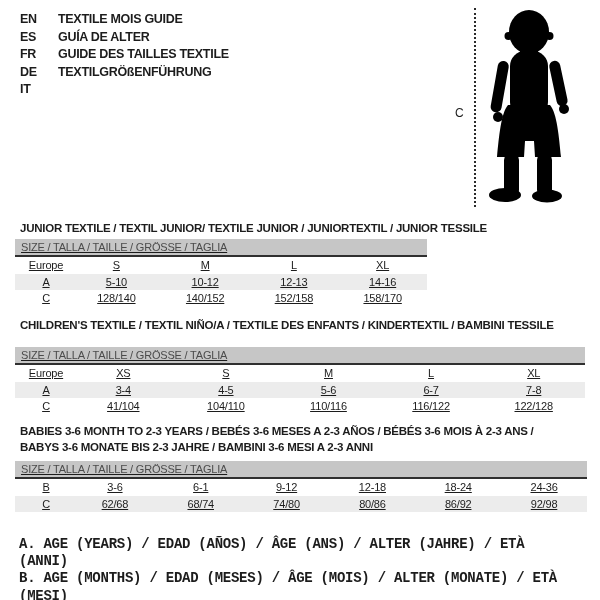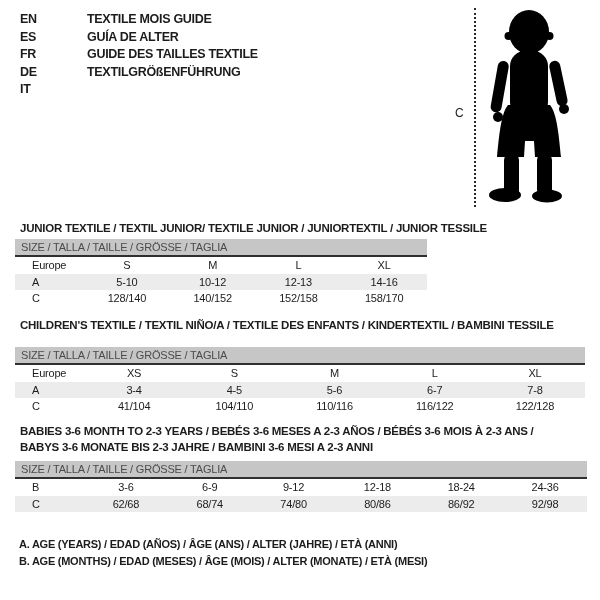--- a/index.html
+++ b/index.html
@@ -5,52 +5,52 @@
   html,body{margin:0;padding:0;}
   body{
     width:600px;height:600px;position:relative;background:#ffffff;
     font-family:"Liberation Sans", sans-serif;color:#1c1c1c;
     -webkit-font-smoothing:antialiased;overflow:hidden;
   }
   .abs{position:absolute;}
 
   
   .lang-block{left:20px;top:11px;}
-  .lang-row{display:flex;font-weight:bold;font-size:12.5px;line-height:17.5px;letter-spacing:-0.3px;gap:29px;}
+  .lang-row{display:flex;font-weight:bold;font-size:12.5px;line-height:17.5px;letter-spacing:-0.3px;}
   .lang-code{width:38px;}
 
   
   .measure-line{left:474px;top:8px;height:199px;width:0;border-left:2px dotted #2a2a2a;}
   .measure-label{left:455px;top:106px;font-size:12px;letter-spacing:-0.2px;}
   .figure-svg{left:484px;top:5px;}
 
   
   .section-title{font-weight:bold;font-size:11.5px;line-height:16px;letter-spacing:-0.25px;}
   .title-1{left:20px;top:220px;width:560px;}
   .title-2{left:20px;top:317px;width:570px;}
   .title-3{left:20px;top:423px;width:570px;}
 
   
-  .size-table{background:#fff;}
+  .size-table{background:#fff;text-decoration:underline;}
   .table-1{left:15px;top:239px;width:412px;}
   .table-2{left:15px;top:347px;width:570px;}
   .table-3{left:15px;top:461px;width:572px;}
   .size-bar{
     height:16px;line-height:16px;background:var(--bar-bg,#c6c6c6);
     color:var(--bar-text,#4b4b4b);font-size:11px;padding-left:6px;
     letter-spacing:-0.2px;border-bottom:2px solid var(--rule,#2f2f2f);
   }
   .trow{display:flex;height:16.5px;align-items:center;font-size:11px;letter-spacing:-0.2px;}
   .trow.shaded{background:var(--row-alt,#ececec);}
-  .tlabel{width:57px;padding-left:5px;box-sizing:border-box;text-align:left;margin-left:12px;}
+  .tlabel{width:57px;padding-left:5px;box-sizing:border-box;text-align:center;}
   .tcell{flex:1;text-align:center;}
 
   
   .footer-notes{left:19px;top:536px;width:560px;}
-  .footer-note{font-weight:bold;font-size:11px;line-height:17.2px;letter-spacing:-0.25px;}
+  .footer-note{font-weight:bold;font-size:14px;line-height:17.2px;letter-spacing:-0.25px;font-family:Liberation Mono, monospace;}
 </style>
 </head>
 <body style="--bar-bg: #c6c6c6; --bar-text: #4b4b4b; --rule: #2f2f2f; --row-alt: #ececec; color: rgb(28, 28, 28);">
 
 <div class="abs lang-block">
   <div class="lang-row">
     <span class="lang-code">EN</span>
     <span>TEXTILE MOIS GUIDE</span>
   </div>
   <div class="lang-row">
@@ -155,21 +155,21 @@
 <div class="abs section-title title-3">
   <div>BABIES 3-6 MONTH TO 2-3 YEARS / BEBÉS 3-6 MESES A 2-3 AÑOS / BÉBÉS 3-6 MOIS À 2-3 ANS /</div>
   <div>BABYS 3-6 MONATE BIS 2-3 JAHRE / BAMBINI 3-6 MESI A 2-3 ANNI</div>
 </div>
 <div class="abs size-table table-3">
   <div class="size-bar">SIZE / TALLA / TAILLE / GRÖSSE / TAGLIA</div>
   <div>
       <div class="trow">
         <div class="tlabel">B</div>
         <div class="tcell">3-6</div>
-        <div class="tcell">6-9</div>
+        <div class="tcell">6-1</div>
         <div class="tcell">9-12</div>
         <div class="tcell">12-18</div>
         <div class="tcell">18-24</div>
         <div class="tcell">24-36</div>
       </div>
       <div class="trow shaded">
         <div class="tlabel">C</div>
         <div class="tcell">62/68</div>
         <div class="tcell">68/74</div>
         <div class="tcell">74/80</div>

